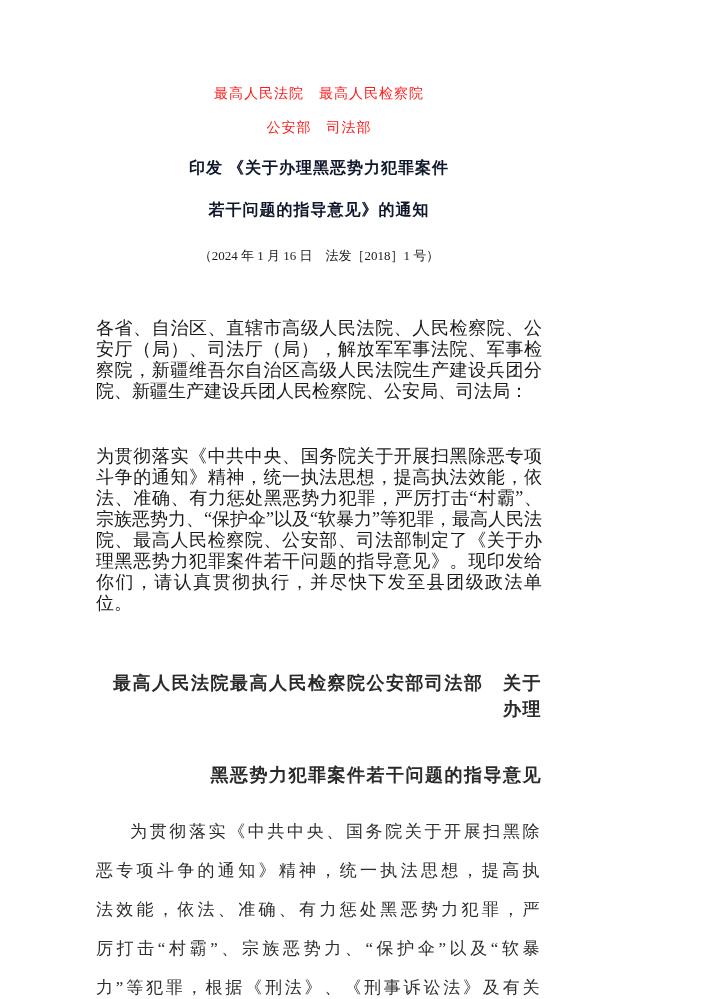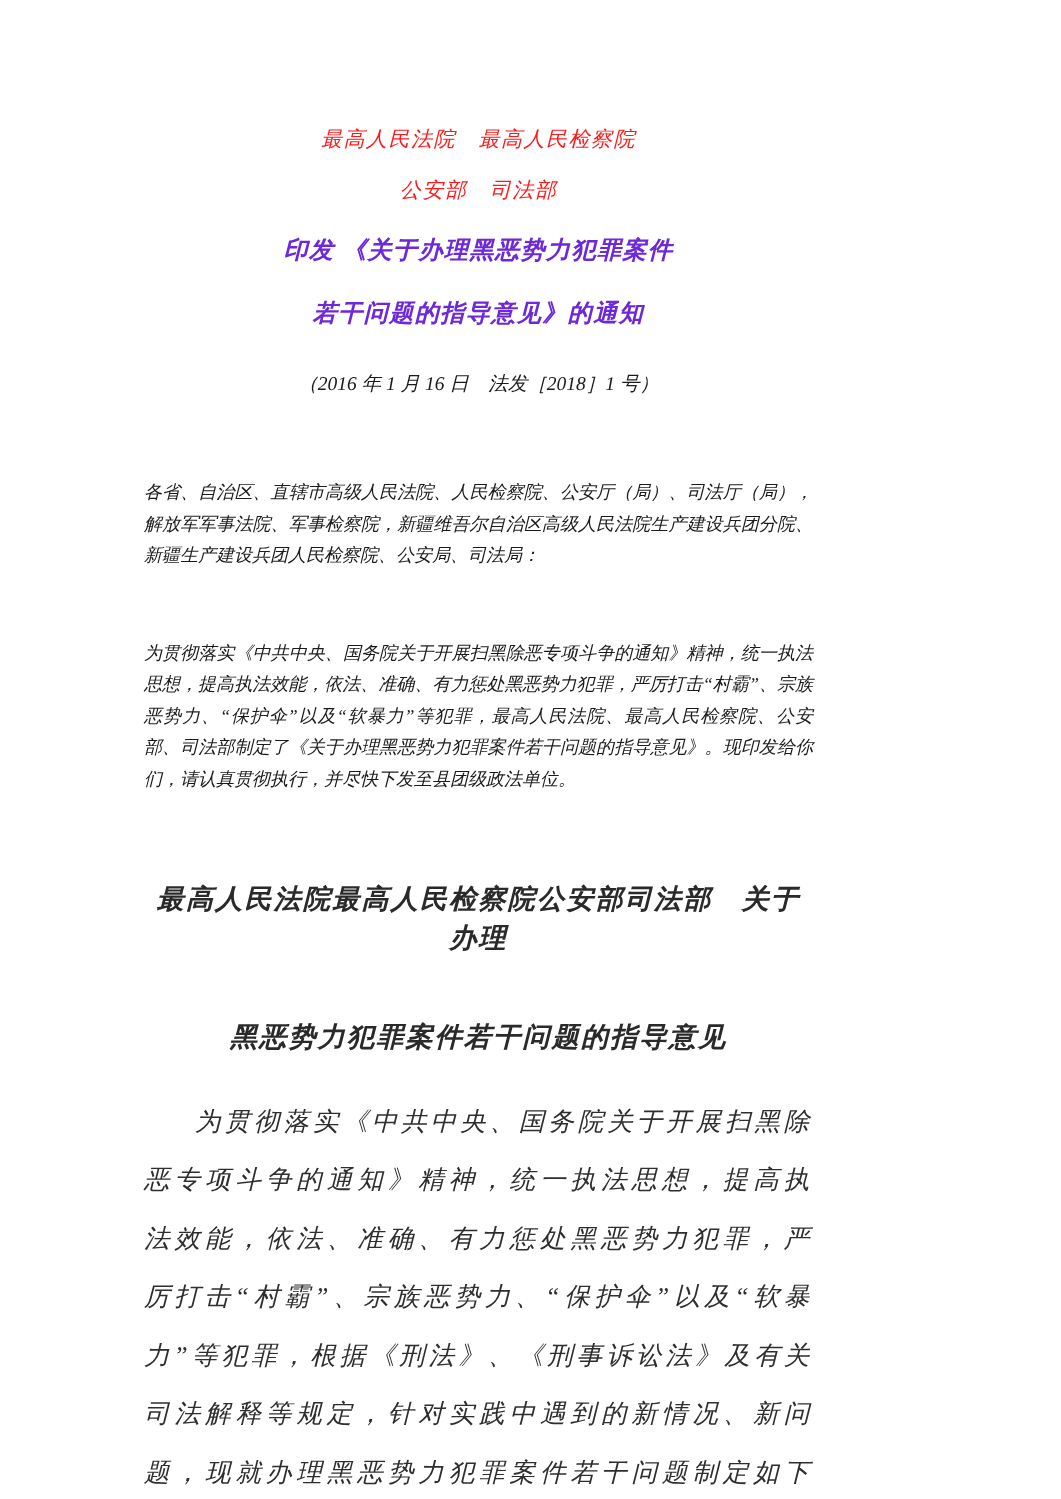--- a/index.html
+++ b/index.html
@@ -13,68 +13,67 @@
     font-family: "Liberation Serif", "DejaVu Serif", serif;
     color: #1a1a1a;
   }
   .page {
     box-sizing: border-box;
     width: 645px;
     height: 999px;
     padding: 86px 103px 0 96px;
     overflow: hidden;
     background: #ffffff;
-    font-style: italic;
   }
   .agency-line {
     text-align: center;
     color: #fe1a1a;
     font-size: 14px;
     line-height: 16px;
     letter-spacing: 1px;
   }
   .agency-line.second {
     margin-top: 18px;
   }
   .notice-title {
     text-align: center;
-    color: #6d28d9;
+    color: #0f172a;
     font-weight: bold;
     font-size: 16px;
     line-height: 20px;
     letter-spacing: 1px;
   }
   .notice-title.first {
     margin-top: 22px;
   }
   .notice-title.second {
     margin-top: 22px;
   }
   .date-line {
     text-align: center;
     font-size: 13px;
     line-height: 16px;
     margin-top: 28px;
     color: #1a1a1a;
   }
   .body-para {
     margin: 0;
-    font-size: 12px;
+    font-size: 18px;
     line-height: 21px;
     text-align: justify;
     color: #1a1a1a;
   }
   .body-para.recipients {
     margin-top: 54px;
   }
   .body-para.notice-body {
     margin-top: 44px;
   }
   .doc-heading {
-    text-align: center;
+    text-align: right;
     font-weight: bold;
     font-size: 18px;
     line-height: 26px;
     color: #2a2a2a;
     letter-spacing: 1.5px;
   }
   .doc-heading.first {
     margin-top: 56px;
   }
   .doc-heading.second {
@@ -97,21 +96,21 @@
 <div class="page">
 
   <div class="agency-line first">最高人民法院　最高人民检察院</div>
 
   <div class="agency-line second">公安部　司法部</div>
 
   <div class="notice-title first">印发 《关于办理黑恶势力犯罪案件</div>
 
   <div class="notice-title second">若干问题的指导意见》的通知</div>
 
-  <div class="date-line">（2016 年 1 月 16 日　法发［2018］1 号）</div>
+  <div class="date-line">（2024 年 1 月 16 日　法发［2018］1 号）</div>
 
   <p class="body-para recipients">各省、自治区、直辖市高级人民法院、人民检察院、公安厅（局）、司法厅（局），解放军军事法院、军事检察院，新疆维吾尔自治区高级人民法院生产建设兵团分院、新疆生产建设兵团人民检察院、公安局、司法局：</p>
 
   <p class="body-para notice-body">为贯彻落实《中共中央、国务院关于开展扫黑除恶专项斗争的通知》精神，统一执法思想，提高执法效能，依法、准确、有力惩处黑恶势力犯罪，严厉打击“村霸”、宗族恶势力、“保护伞”以及“软暴力”等犯罪，最高人民法院、最高人民检察院、公安部、司法部制定了《关于办理黑恶势力犯罪案件若干问题的指导意见》。现印发给你们，请认真贯彻执行，并尽快下发至县团级政法单位。</p>
 
   <div class="doc-heading first">最高人民法院最高人民检察院公安部司法部　关于办理</div>
 
   <div class="doc-heading second">黑恶势力犯罪案件若干问题的指导意见</div>
 
   <p class="intro-para">为贯彻落实《中共中央、国务院关于开展扫黑除恶专项斗争的通知》精神，统一执法思想，提高执法效能，依法、准确、有力惩处黑恶势力犯罪，严厉打击“村霸”、宗族恶势力、“保护伞”以及“软暴力”等犯罪，根据《刑法》、《刑事诉讼法》及有关司法解释等规定，针对实践中遇到的新情况、新问题，现就办理黑恶势力犯罪案件若干问题制定如下指导意见：</p>

